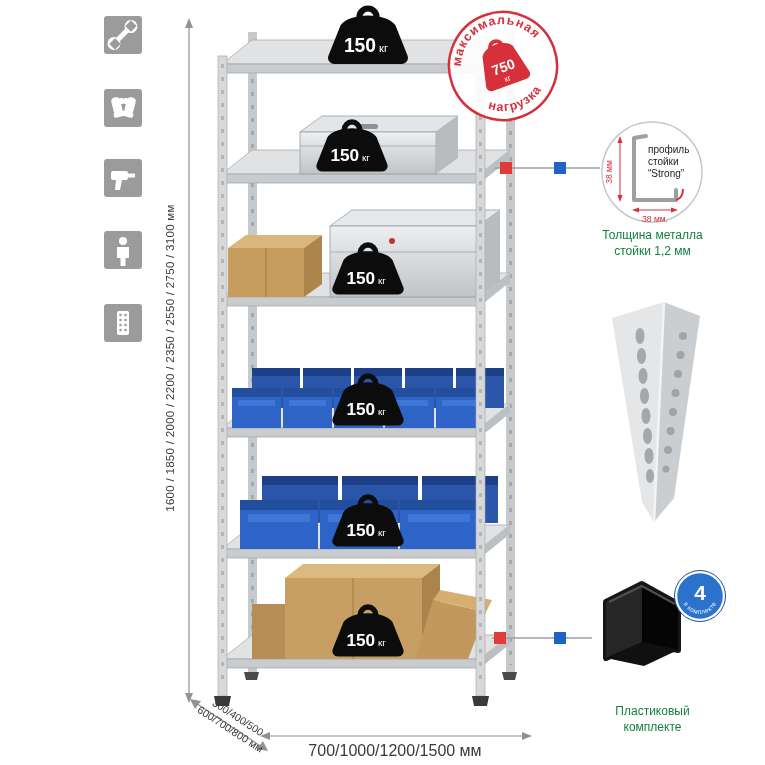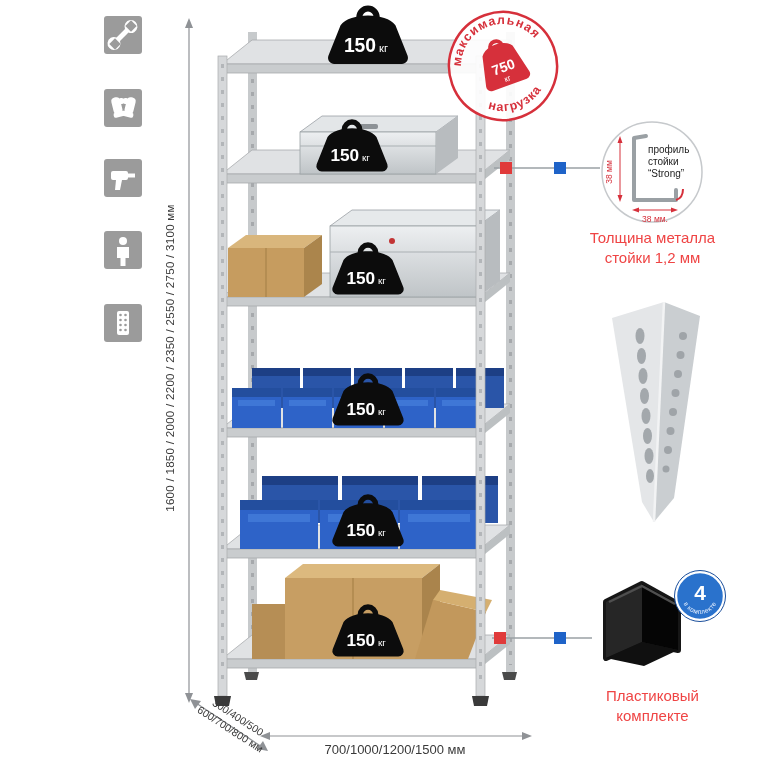--- a/index.html
+++ b/index.html
@@ -9,22 +9,22 @@
   svg{font-family:inherit;}
   .scene{position:absolute;left:0;top:0;z-index:1;}
   .icon-tile{position:absolute;left:104px;width:38px;height:38px;background:#9b9b9b;
              border-radius:3px;display:flex;align-items:center;justify-content:center;z-index:2;}
   .weight-badge{position:absolute;z-index:3;}
   .stamp{position:absolute;z-index:4;}
   .foot-badge{position:absolute;z-index:3;}
   .dim-label{position:absolute;color:#3a3a3a;text-align:center;z-index:2;}
   .height-label{font-size:11.5px;letter-spacing:.3px;transform:rotate(-90deg);}
   .depth-label{font-size:10.5px;line-height:1.3;transform:rotate(33deg);}
-  .width-label{font-size:13px;}
-  .caption{position:absolute;text-align:center;font-size:15px;color:#ef4444;line-height:1.3;z-index:2;}
+  .width-label{font-size:16px;}
+  .caption{position:absolute;text-align:center;font-size:12px;color:#15803d;line-height:1.3;z-index:2;}
   .stamp-arc{font-size:12.5px;font-weight:bold;fill:#d6303b;letter-spacing:1.1px;}
   .stamp-num{font-size:14px;font-weight:bold;fill:#ffffff;}
   .stamp-unit{font-size:8px;fill:#ffffff;}
   .badge-num-big{font-size:19px;font-weight:bold;fill:#ffffff;}
   .badge-unit{font-size:11px;fill:#ffffff;}
   .fbadge-arc{font-size:6.5px;fill:#eaf2ff;letter-spacing:.4px;}
   .fbadge-num{font-size:21px;font-weight:bold;fill:#ffffff;}
   .detail-text{font-size:10px;fill:#222222;}
   .detail-dim{font-size:8.5px;fill:#d6303b;}
 </style>
@@ -366,21 +366,21 @@
     <text x="28" y="32" class="fbadge-num" text-anchor="middle">4</text>
   </svg>
 
   <div class="dim-label height-label" style="left:-3px;top:352px;width:345px">1600 / 1850 / 2000 / 2200 / 2350 / 2550 / 2750 / 3100 мм</div>
 
   <div class="caption" style="left:575px;top:228px;width:155px">
     <div>Толщина металла</div>
     <div>стойки 1,2 мм</div>
   </div>
 
-  <div class="caption" style="left:575px;top:686px;width:155px">
+  <div class="caption" style="left:575px;top:704px;width:155px">
     <div>Пластиковый</div>
     <div>комплекте</div>
   </div>
 
   <div class="dim-label depth-label" style="left:168px;top:710px;width:132px">
     <div>300/400/500</div>
     <div>600/700/800 мм</div>
   </div>
 
   <div class="dim-label width-label" style="left:275px;top:742px;width:240px">700/1000/1200/1500 мм</div>

